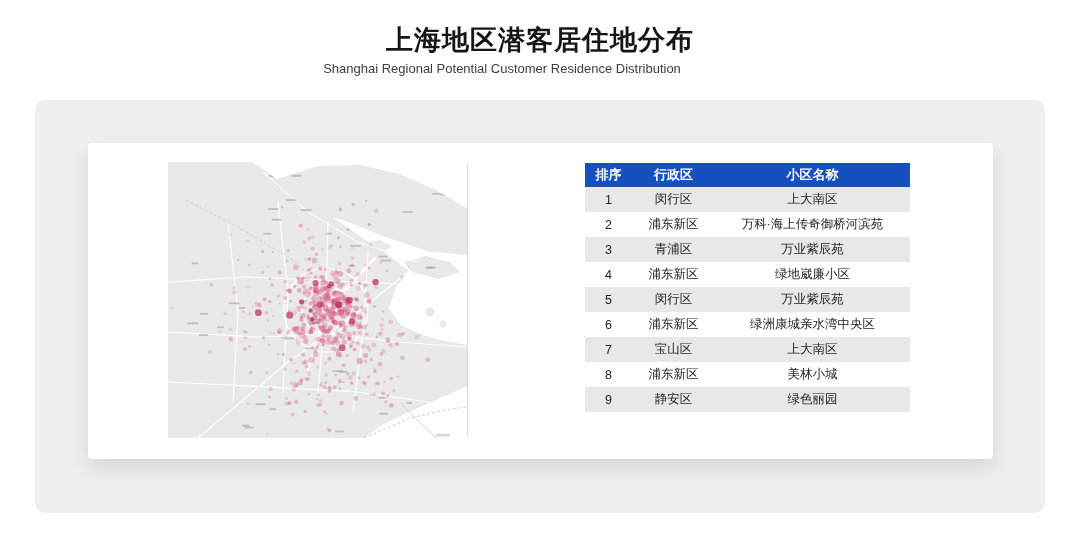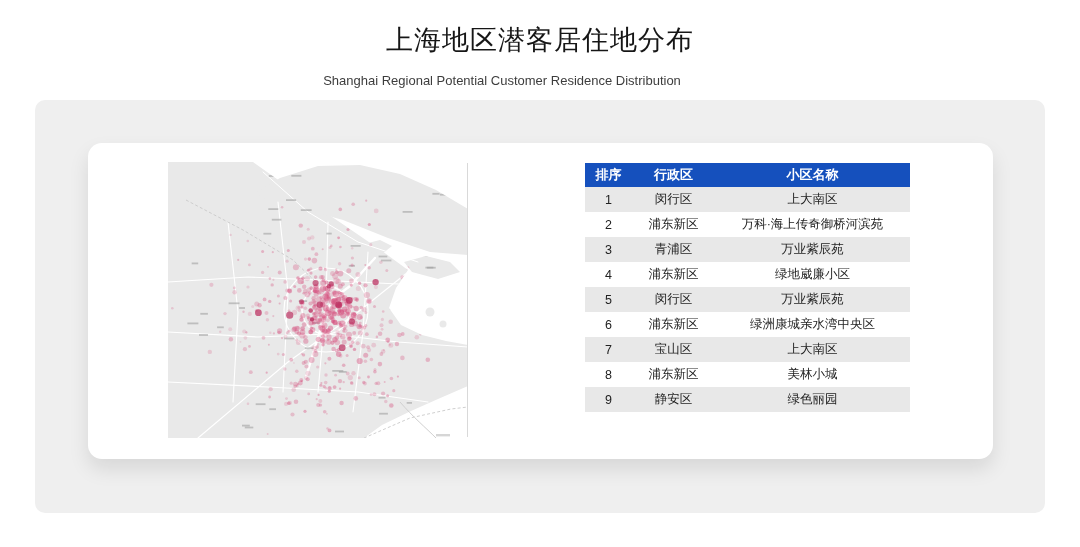--- a/index.html
+++ b/index.html
@@ -2,33 +2,33 @@
 <html style="--panel-bg: #efefef; --table-header-bg: #1550bd; --table-header-text: #ffffff; --row-alt-bg: #e8e8e8; --map-land: #e9e9e9; --map-water: #ffffff; --dot-pink: #d6517f; --dot-dark: #bb2f60; --label-grey: #9a9a9a;"><head>
 <meta charset="utf-8">
 <style>
   html,body{margin:0;padding:0;background:#ffffff;}
   .stage{
     position:relative;width:1080px;height:547px;overflow:hidden;
     font-family:"Liberation Sans","DejaVu Sans",sans-serif;background:#ffffff;
   }
   .page-title{
     position:absolute;top:24px;left:0;width:1080px;text-align:center;
-    font-size:27px;font-weight:400;color:#161616;letter-spacing:1px;line-height:32px;
+    font-size:27px;font-weight:700;color:#161616;letter-spacing:1px;line-height:32px;
   }
   .page-subtitle{
     position:absolute;top:61px;left:0;width:1004px;text-align:center;
-    font-size:13px;font-weight:400;color:#3d3d3d;line-height:16px;margin-top:12px;
+    font-size:13px;font-weight:400;color:#3d3d3d;line-height:16px;
   }
   .panel{
     position:absolute;left:35px;top:100px;width:1010px;height:413px;
     background:var(--panel-bg,#efefef);border-radius:10px;
   }
   .card{
     position:absolute;left:53px;top:43px;width:905px;height:316px;
-    background:#ffffff;border-radius:14px;
+    background:#ffffff;border-radius:4px;
     box-shadow:0 10px 20px rgba(0,0,0,0.10);
   }
   .map-wrap{position:absolute;left:80px;top:19px;width:300px;height:276px;}
   .map-wrap svg{display:block;width:300px;height:276px;}
   .map-divider{position:absolute;left:379px;top:20px;width:1px;height:274px;background:#d9d9d9;}
   .table-wrap{position:absolute;left:497px;top:20px;width:325px;}
   table.rank-table{border-collapse:collapse;width:325px;table-layout:fixed;}
   table.rank-table th{
     background:var(--table-header-bg,#1550bd);color:var(--table-header-text,#fff);
     font-size:13px;font-weight:700;height:24px;padding:0;text-align:center;

